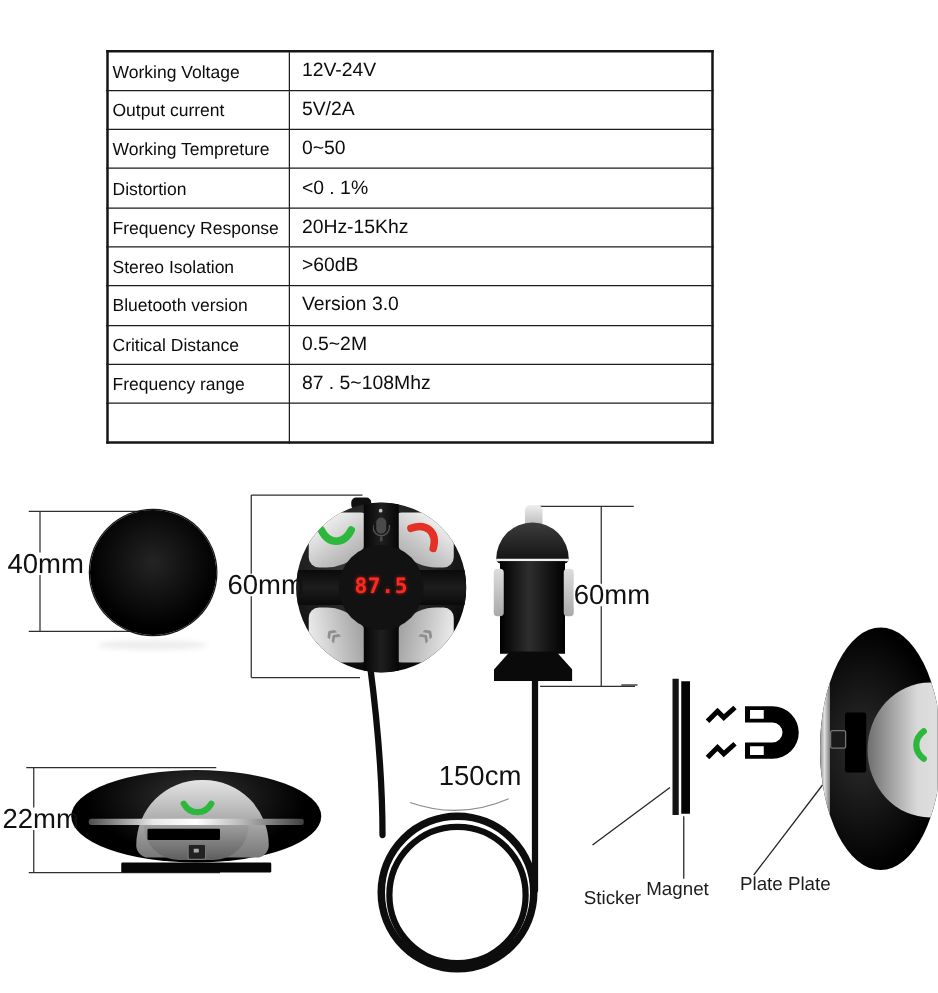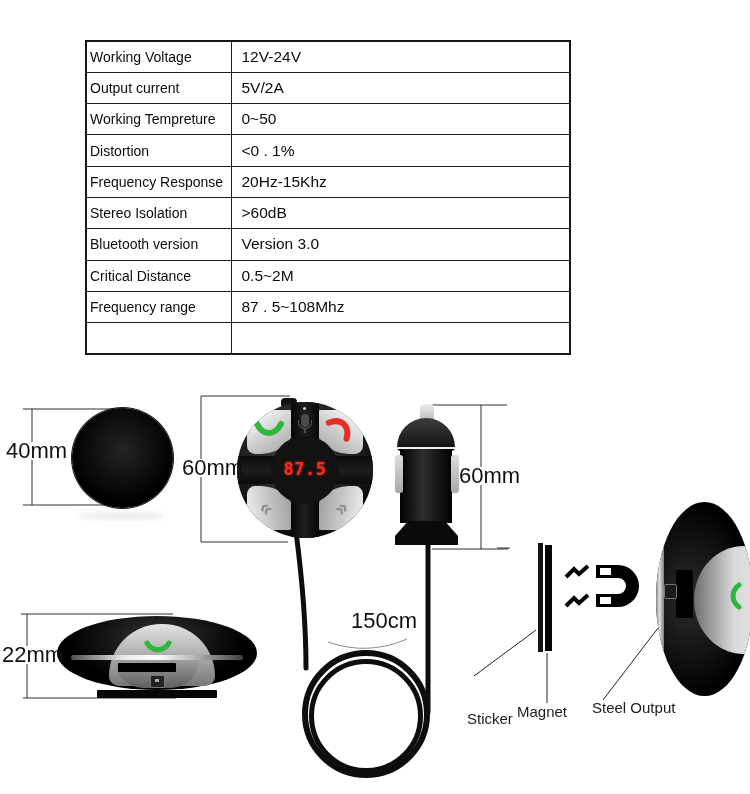--- a/index.html
+++ b/index.html
@@ -283,13 +283,13 @@
     <div class="rd-slot"></div>
     <div class="rd-icon"></div>
     <svg class="rd-phone" width="16" height="30">
       <path d="M11 4 C3 10 3 20 11 26" stroke="#2db83d" stroke-width="5" fill="none" stroke-linecap="round"></path>
     </svg>
   </div>
 </div>
 
 <div class="partlabel" style="left:467px;top:710px;">Sticker</div>
 <div class="partlabel" style="left:517px;top:703px;">Magnet</div>
-<div class="partlabel" style="left:592px;top:699px;">Steel Output</div>
+<div class="partlabel" style="left:592px;top:699px;">Plate Plate</div>
 
 </body></html>

